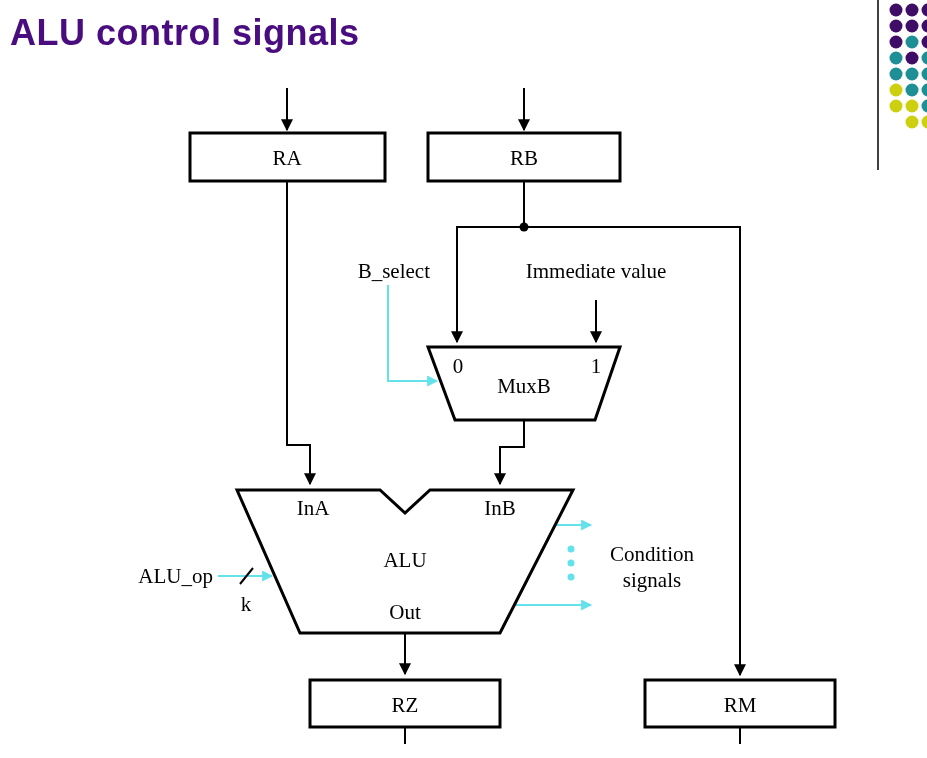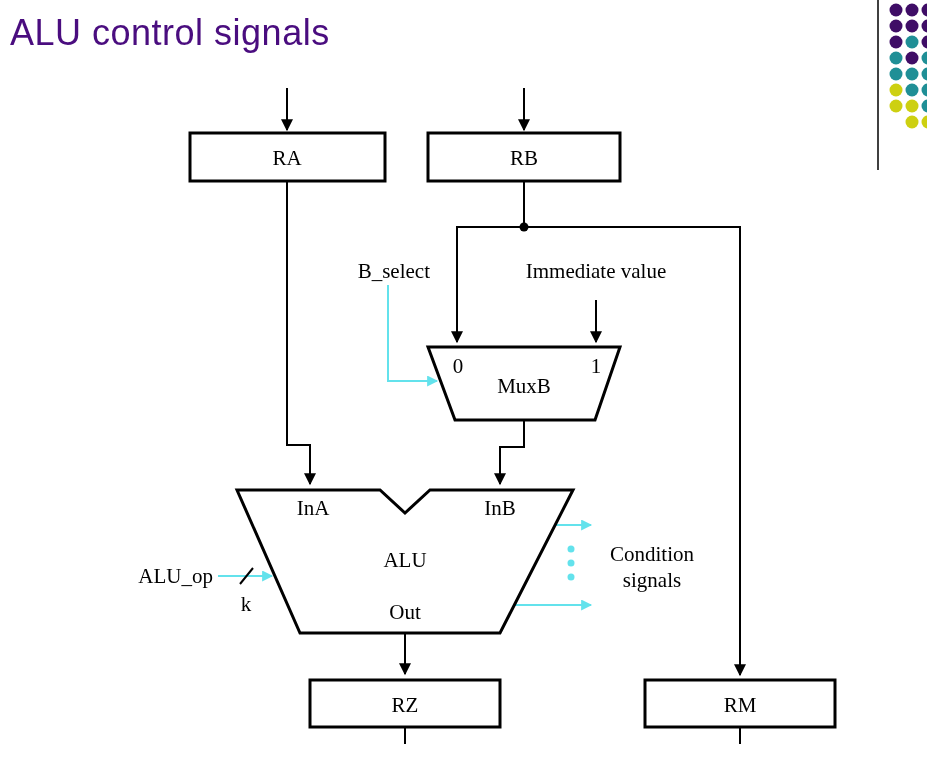--- a/index.html
+++ b/index.html
@@ -8,21 +8,21 @@
     width:927px;height:758px;
     background:#ffffff;
     overflow:hidden;
     font-family:"Liberation Serif", serif;
   }
   .slide-title{
     position:absolute;
     left:10px;top:12px;
     margin:0;
     font-family:"Liberation Sans", sans-serif;
-    font-weight:400;
+    font-weight:700;
     font-size:36px;
     color:#4a0d7f;
     letter-spacing:0.5px;
   }
   svg text{
     font-family:"Liberation Serif", serif;
     font-size:21px;
     fill:#000000;
   }
   .blk{stroke:#000000;fill:none;}

